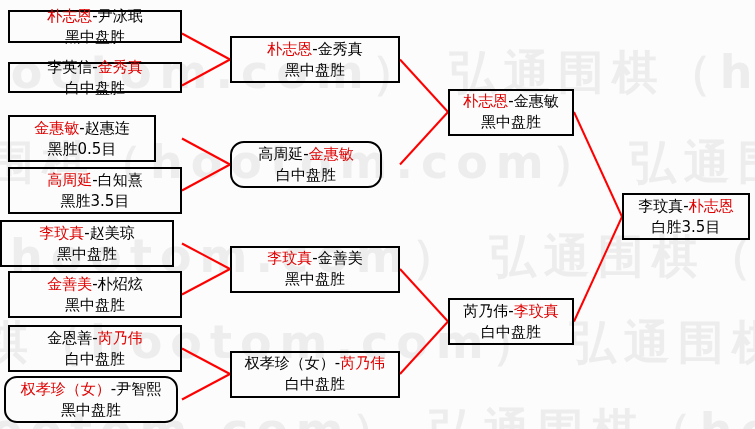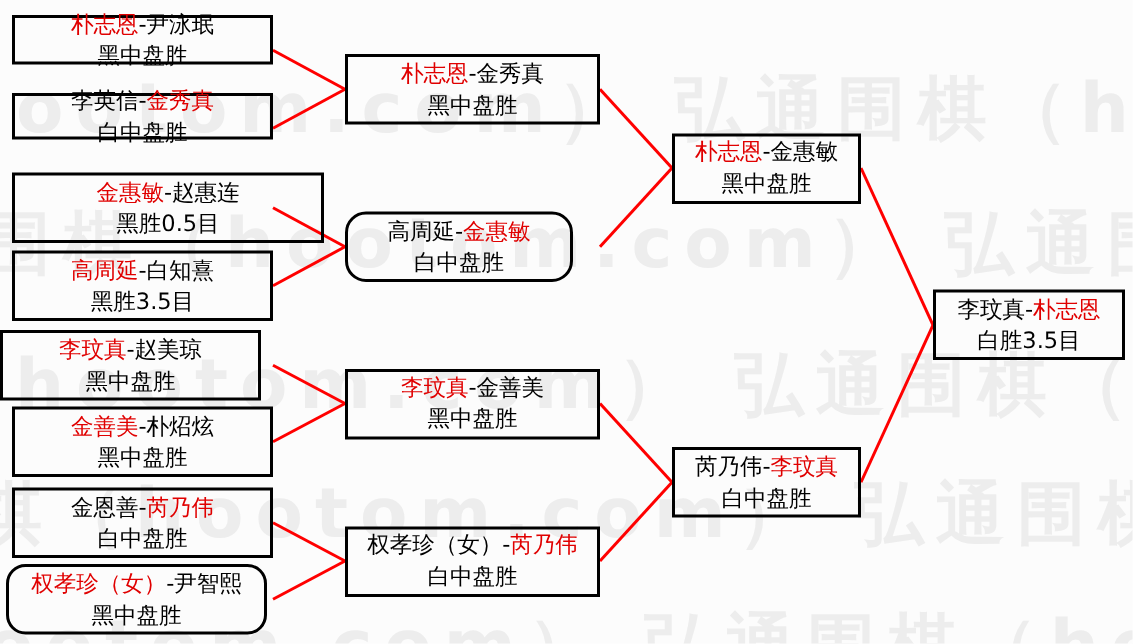--- a/index.html
+++ b/index.html
@@ -83,21 +83,21 @@
     </svg>
 
 <div class="match-box" style="left: 8px; top: 10px; width: 174px; height: 33px; border-color: rgb(0, 0, 0);">
       <div class="match-line1"><span class="winner" style="color: rgb(224, 0, 0);">朴志恩</span><span>-</span><span>尹泳珉</span></div>
       <div class="match-line2">黑中盘胜</div>
     </div>
     <div class="match-box" style="left: 8px; top: 62px; width: 174px; height: 31px; border-color: rgb(0, 0, 0);">
       <div class="match-line1"><span>李英信</span><span>-</span><span class="winner" style="color: rgb(224, 0, 0);">金秀真</span></div>
       <div class="match-line2">白中盘胜</div>
     </div>
-    <div class="match-box" style="left: 8px; top: 115px; width: 208px; height: 47px; border-color: rgb(0, 0, 0); justify-content: center;">
+    <div class="match-box" style="left: 8px; top: 115px; width: 148px; height: 47px; border-color: rgb(0, 0, 0); justify-content: center;">
       <div class="match-line1"><span class="winner" style="color: rgb(224, 0, 0);">金惠敏</span><span>-</span><span>赵惠连</span></div>
       <div class="match-line2">黑胜0.5目</div>
     </div>
     <div class="match-box" style="left: 8px; top: 167px; width: 174px; height: 47px; border-color: rgb(0, 0, 0);">
       <div class="match-line1"><span class="winner" style="color: rgb(224, 0, 0);">高周延</span><span>-</span><span>白知熹</span></div>
       <div class="match-line2">黑胜3.5目</div>
     </div>
     <div class="match-box" style="left: 0; top: 220px; width: 174px; height: 47px; border-color: rgb(0, 0, 0);">
       <div class="match-line1"><span class="winner" style="color: rgb(224, 0, 0);">李玟真</span><span>-</span><span>赵美琼</span></div>
       <div class="match-line2">黑中盘胜</div>

